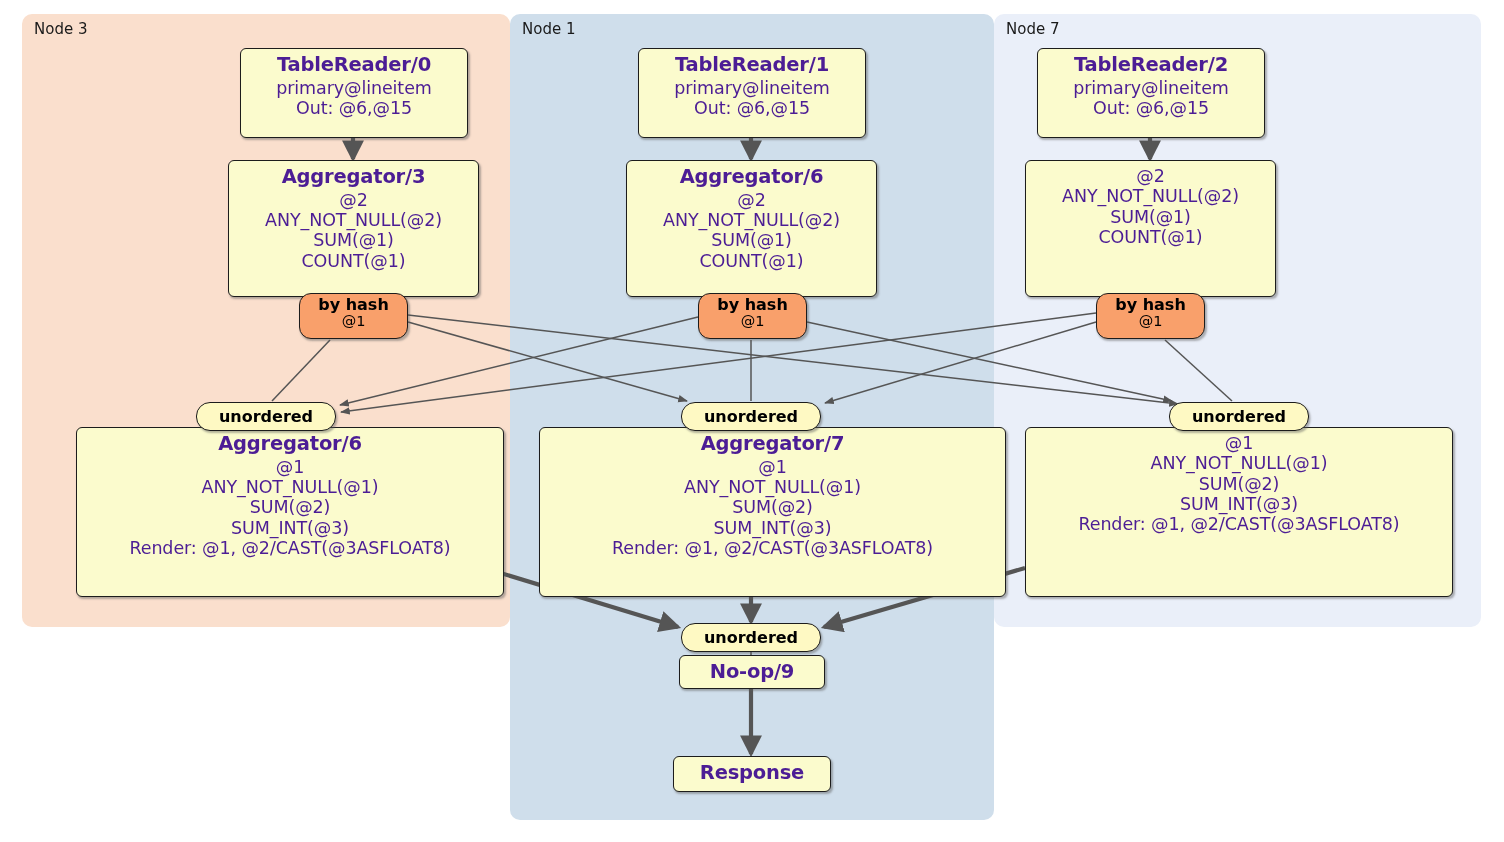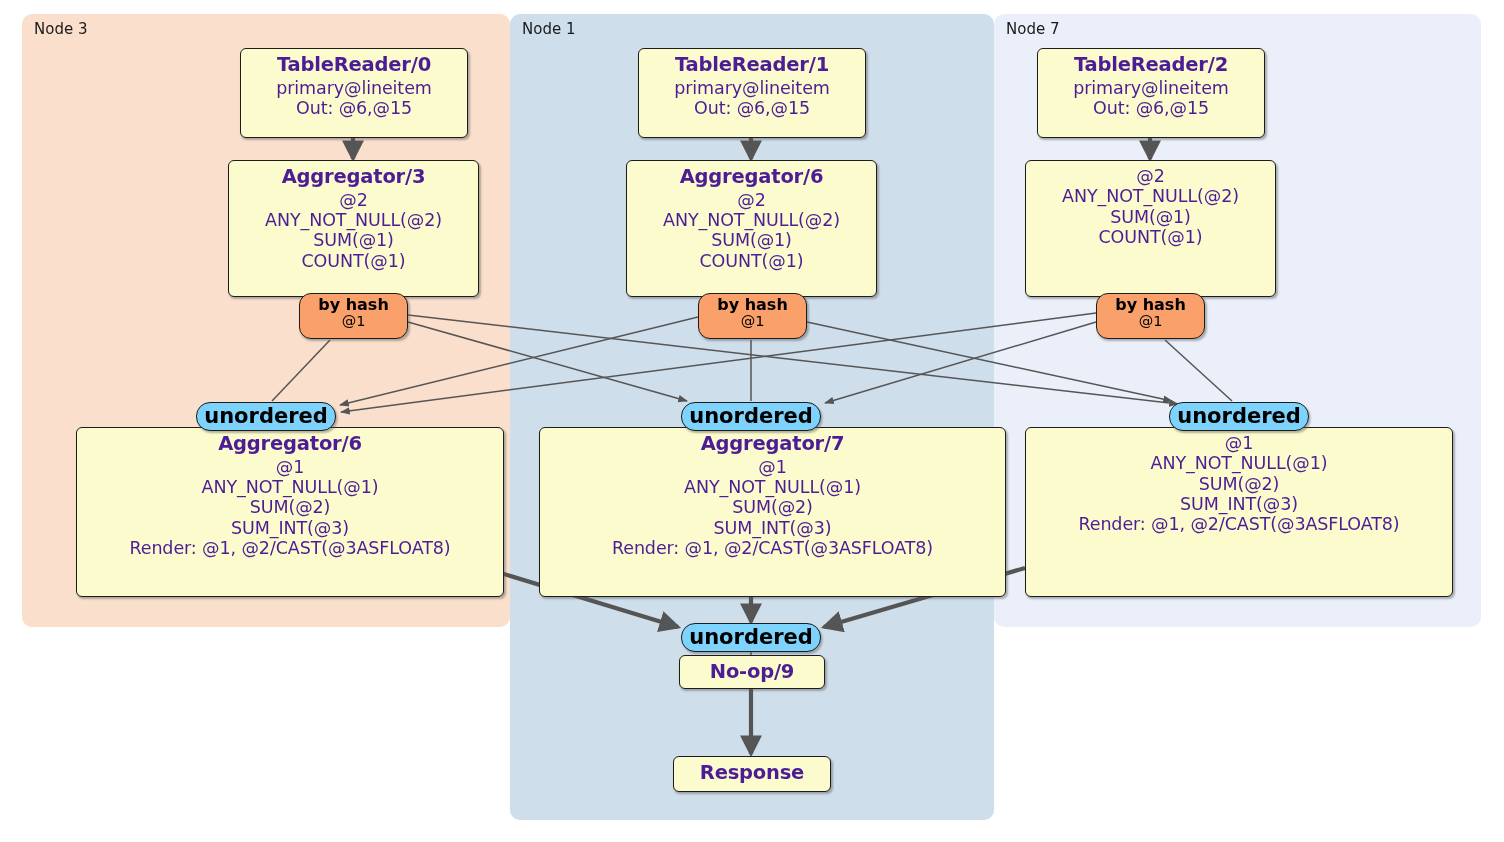--- a/index.html
+++ b/index.html
@@ -95,28 +95,28 @@
   }
   .router .rs {
     display: block;
     font-size: 14.5px;
   }
 
   
   .pill {
     position: absolute;
     box-sizing: border-box;
-    background: #7dd3fc;
+    background: #fef9c3;
     border: 1.6px solid #1c1c1c;
     border-radius: 14px;
     box-shadow: 1.5px 2px 2px rgba(90,90,90,0.45);
     text-align: center;
     color: #000;
     font-weight: bold;
-    font-size: 21px;
+    font-size: 16px;
     display: flex;
     align-items: center;
     justify-content: center;
     line-height: 1;
   }
 </style>
 </head>
 <body>
 
 <div id="canvas">

